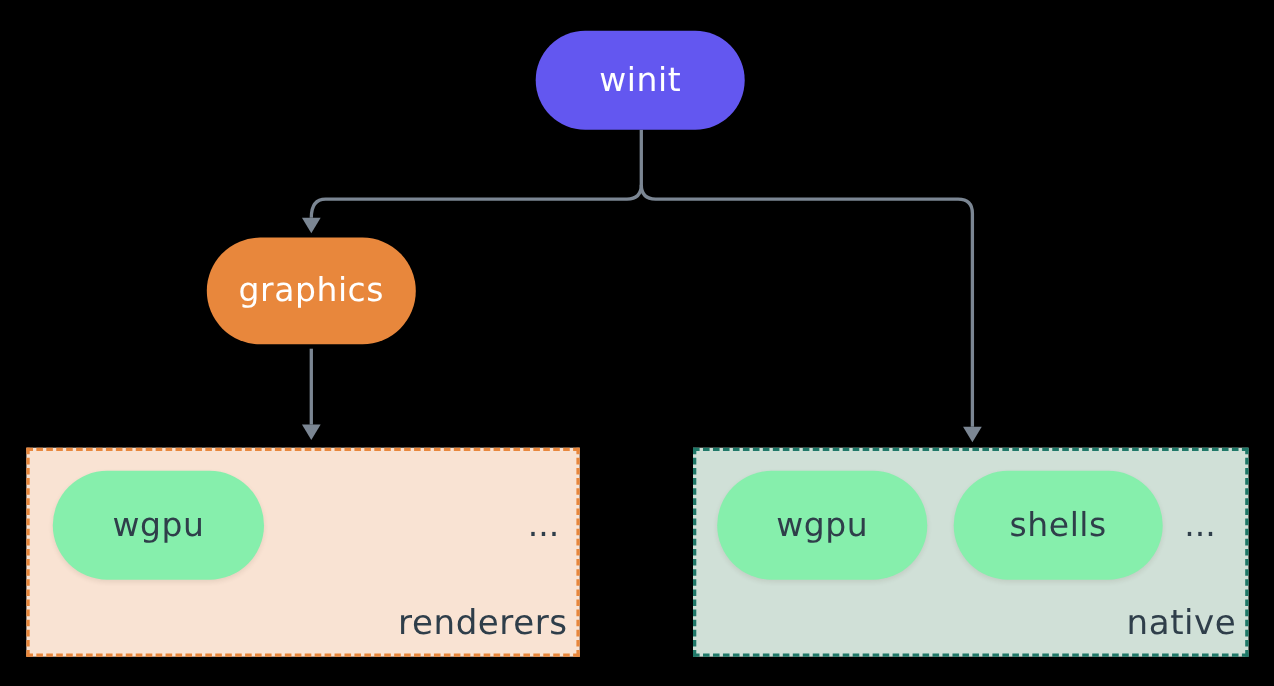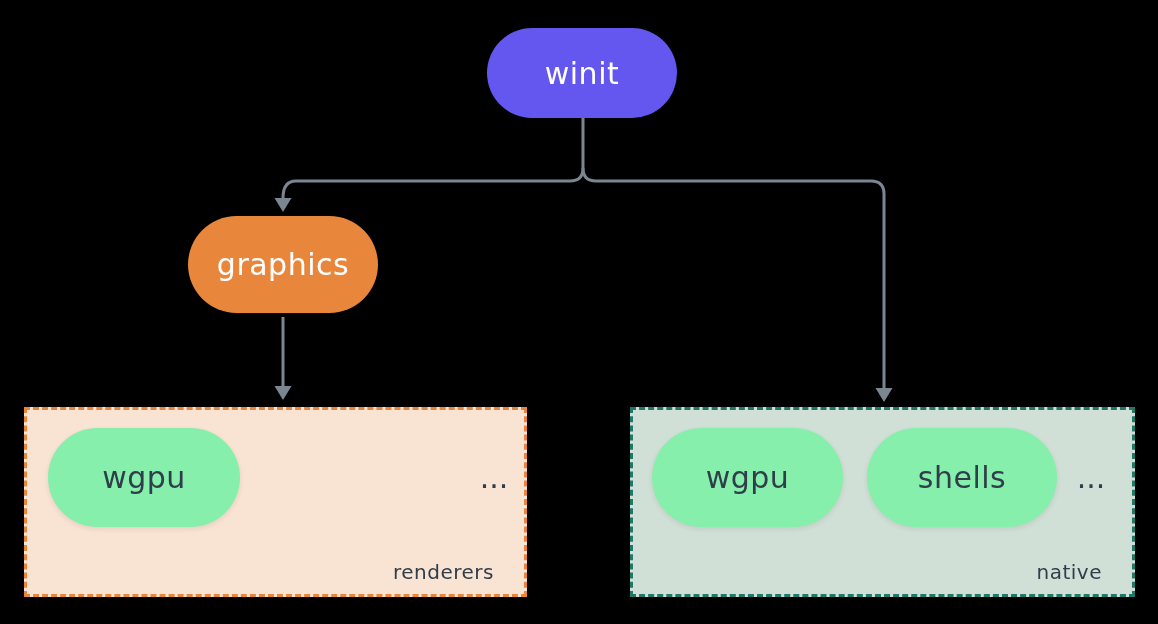--- a/index.html
+++ b/index.html
@@ -91,24 +91,24 @@
     display: flex;
     align-items: center;
     justify-content: center;
     color: #2F3E4A;
     font-size: 30px;
   }
   .group-renderers .ellipsis { left: 437px; }
   .group-shells    .ellipsis { left: 428px; }
   .group-label {
     position: absolute;
-    right: 30px;
+    right: 8px;
     bottom: 10px;
     color: #2F3E4A;
-    font-size: 20px;
+    font-size: 31px;
     letter-spacing: 0.5px;
   }
 </style>
 </head>
 <body>
 
 <div class="canvas">
 
   <svg class="connector-layer" viewBox="0 0 1158 624" xmlns="http://www.w3.org/2000/svg">
 

